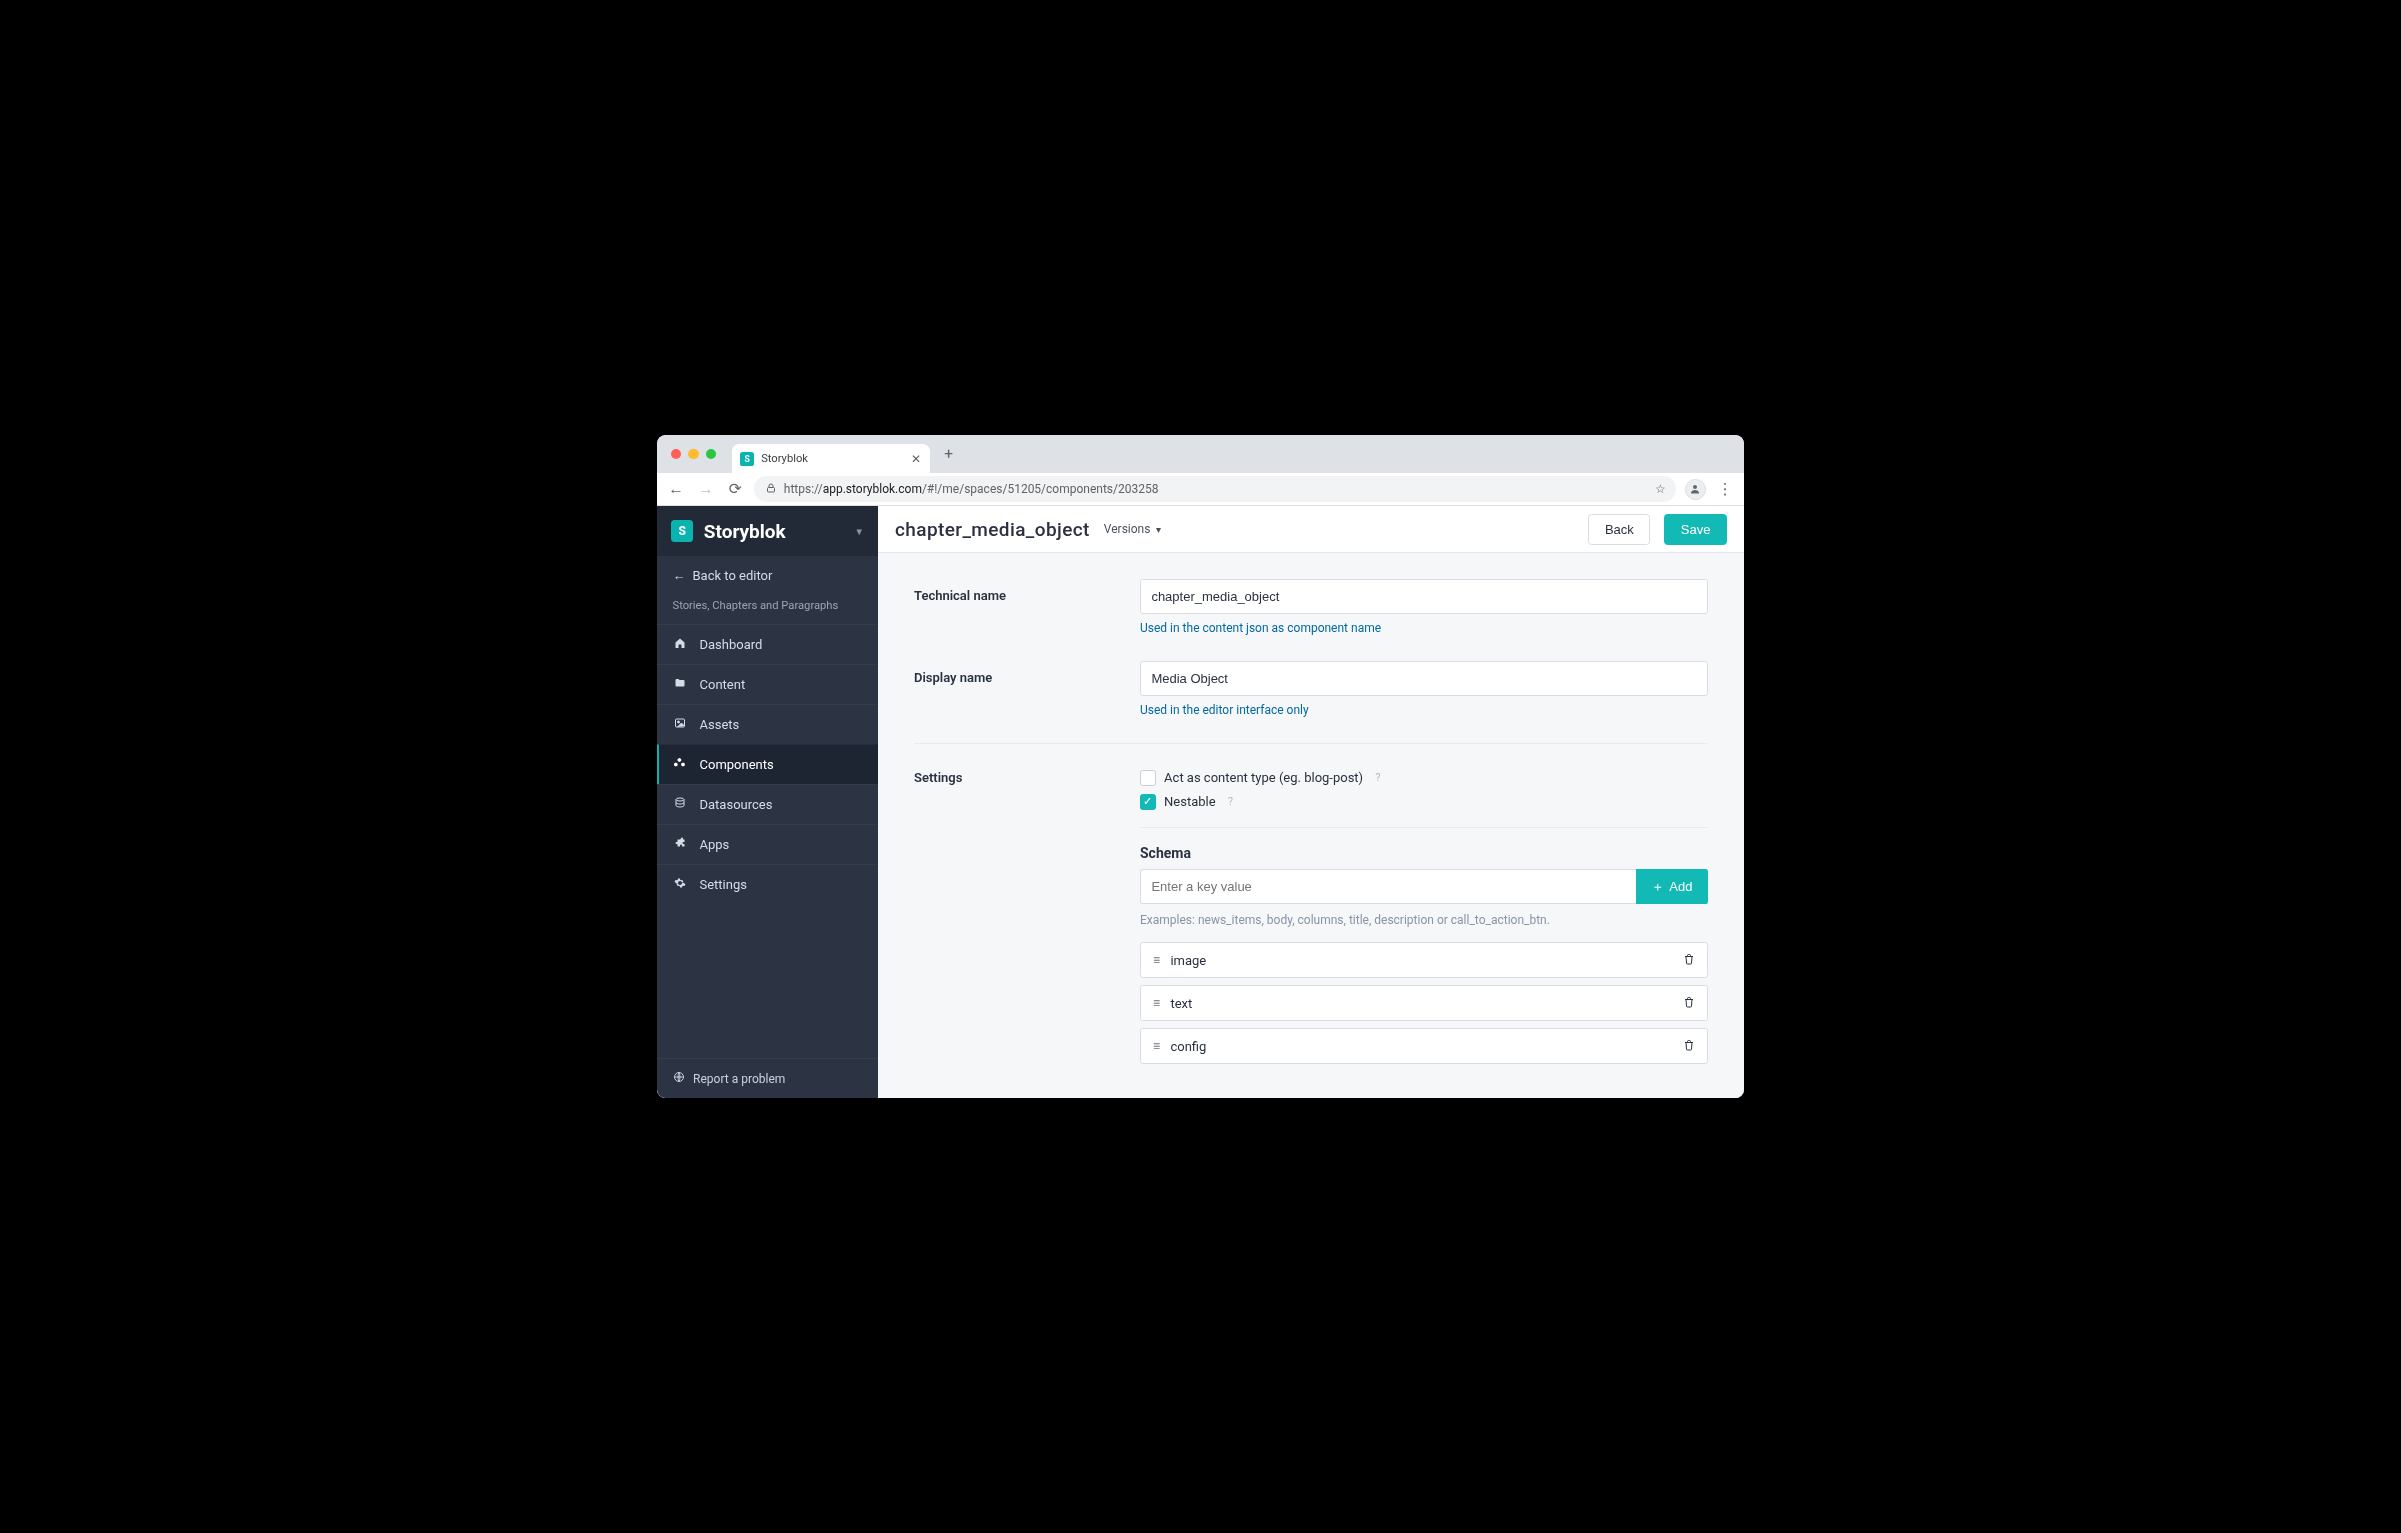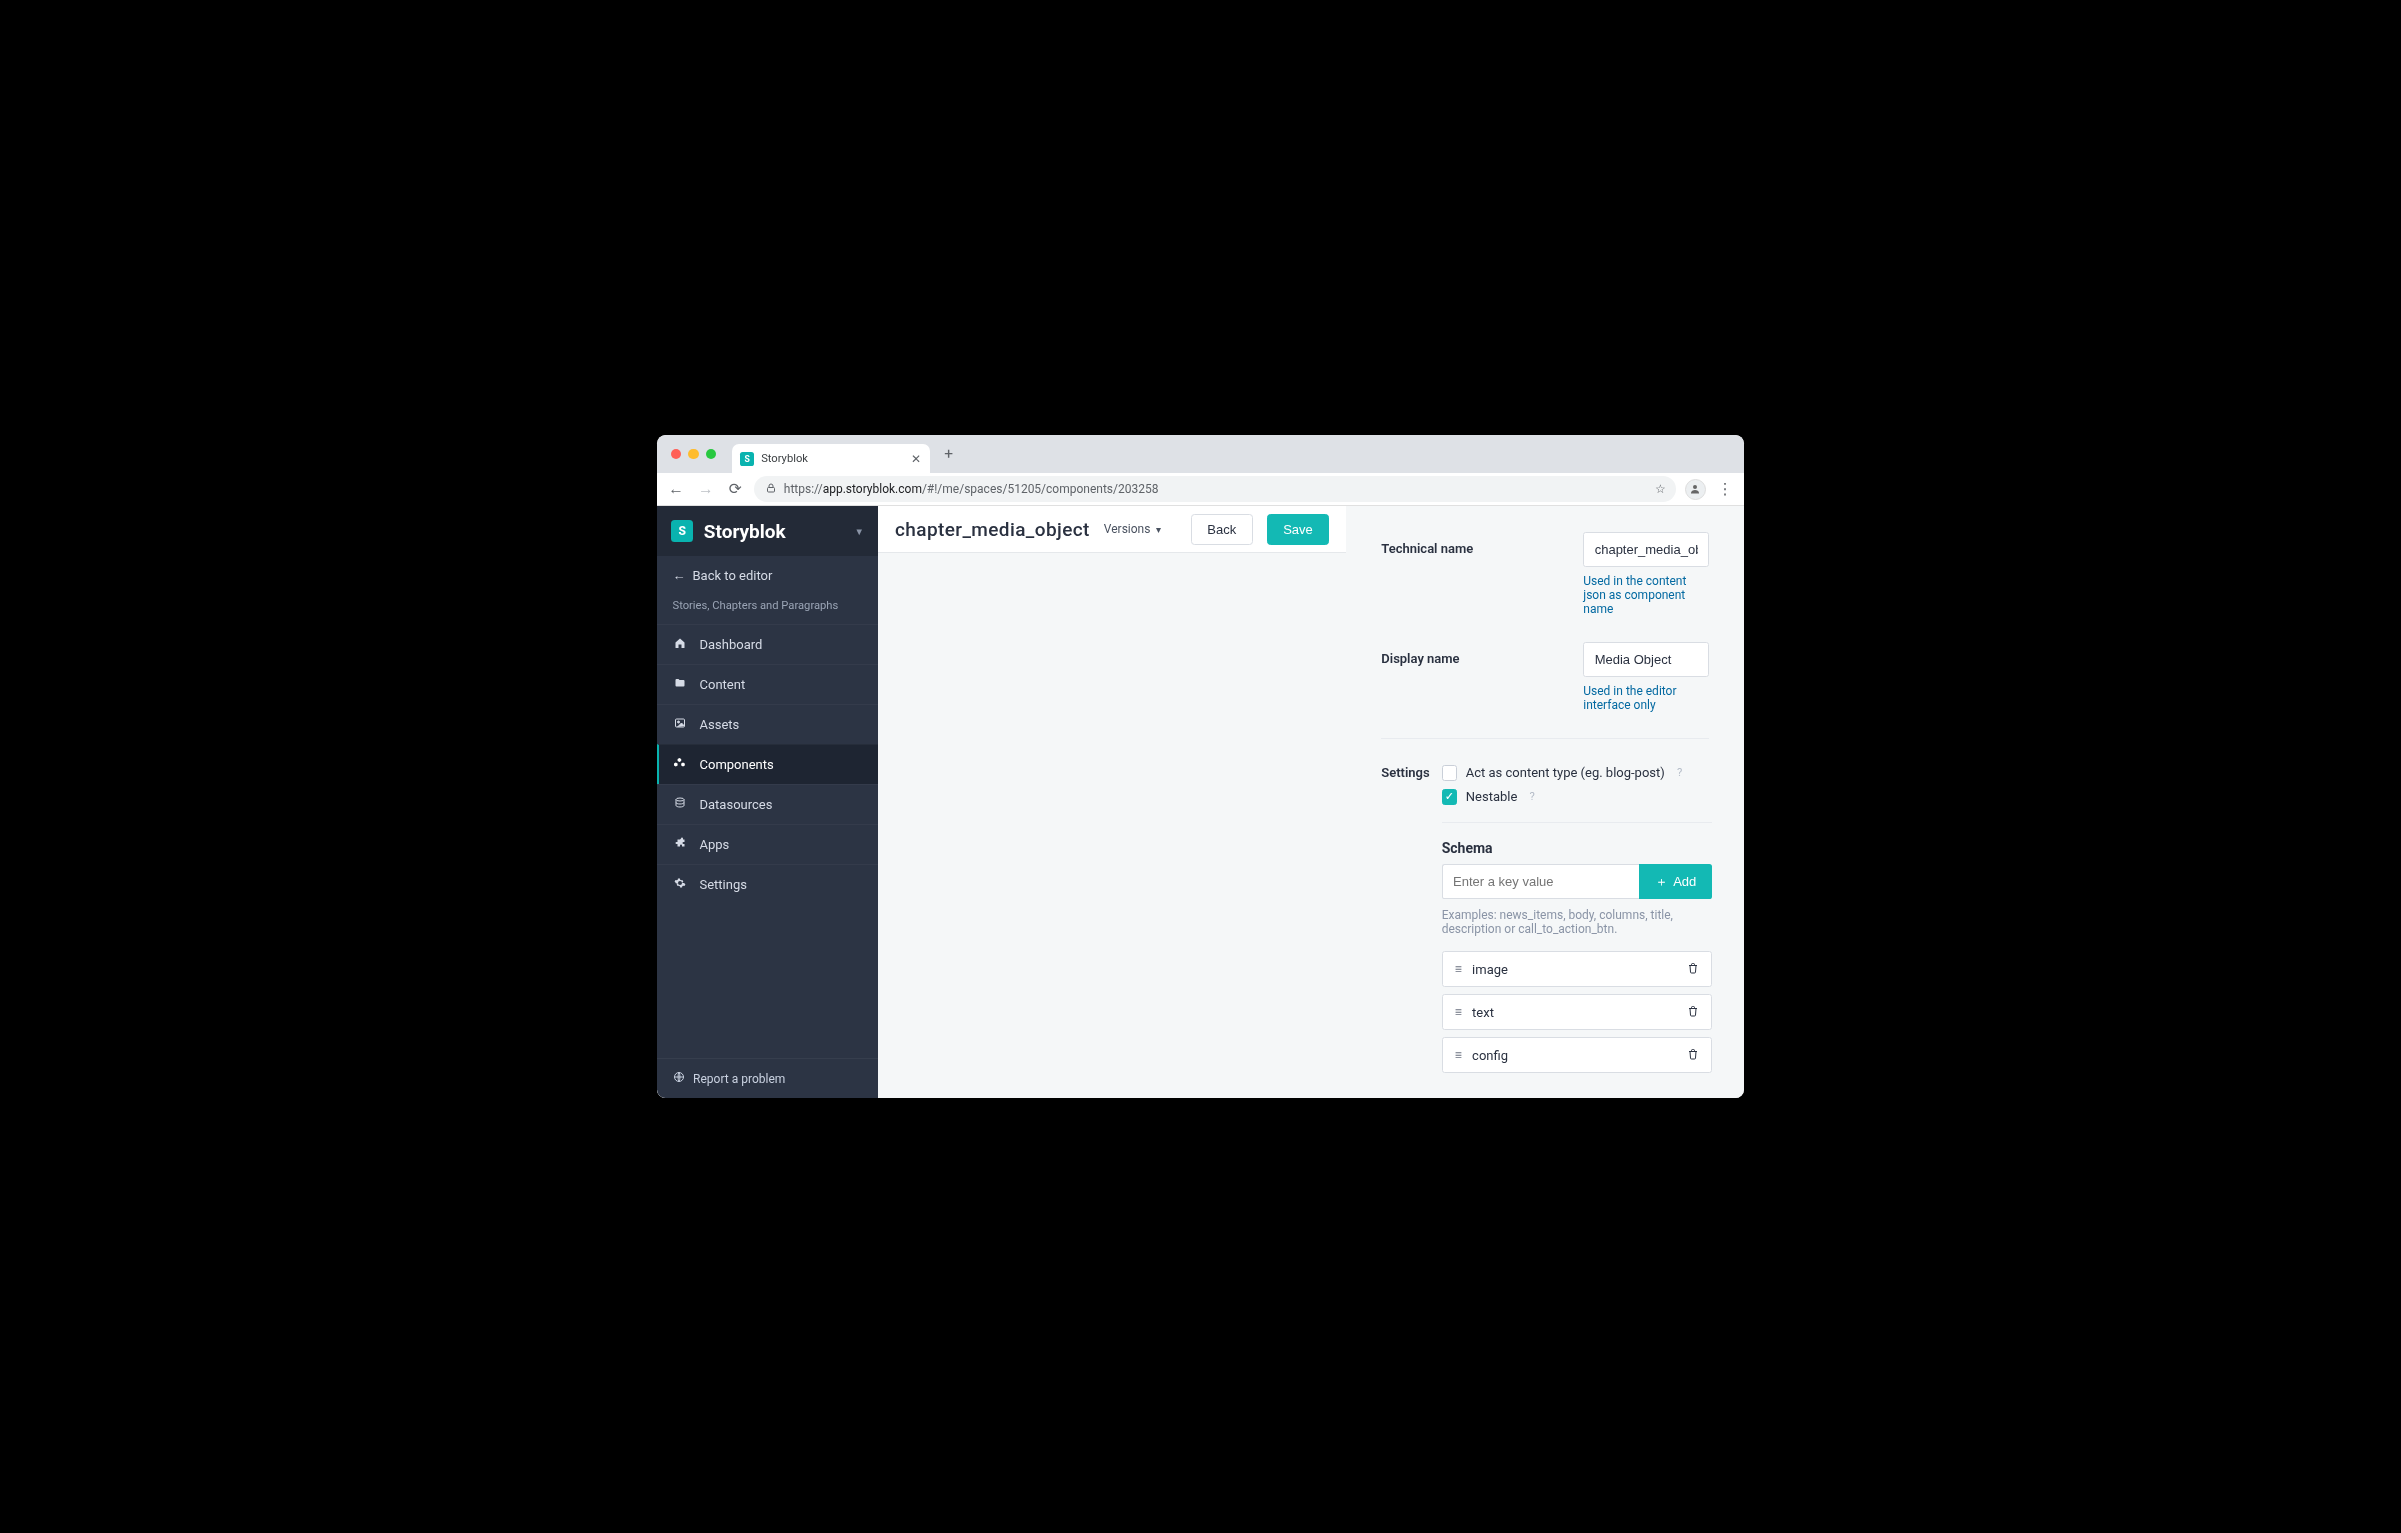--- a/index.html
+++ b/index.html
@@ -141,42 +141,42 @@
   .navlist li.active {
     background:#1e2532;border-left:2.6px solid #09b3af;padding-left:13px;color:#fff;
   }
   .sidebar-footer {
     margin-top:auto;border-top:0.9px solid rgba(255,255,255,.05);
     padding:12px 15.5px;display:flex;align-items:center;gap:8.6px;color:#c9d1e0;font-size:12px;
   }
 
   
   .main {
-    flex:1;display:flex;flex-direction:row;overflow:hidden;
+    flex:1;display:flex;flex-direction:column;overflow:hidden;
   }
   .topbar {
     height:47px;background:#fff;border-bottom:0.9px solid #e5e8eb;
     display:flex;align-items:center;padding:0 17px;gap:14px;
   }
   .topbar h1 { font-size:19px;font-weight:500;color:#2a3140;letter-spacing:0.4px;}
   .versions { color:#4a5260;font-size:12px;cursor:pointer;}
   .versions .caret{font-size:8.6px;margin-left:1.7px;}
   .topbar .spacer{flex:1;}
   .btn {
     height:31px;padding:0 15.5px;border-radius:3.5px;border:0.9px solid #d9dde3;
     background:#fff;font-size:13px;cursor:pointer;color:#2a3140;
     display:inline-flex;align-items:center;gap:5.2px;
   }
   .btn.primary { background:#13b9b4;border-color:#13b9b4;color:#fff;}
   .content {
     flex:1;overflow:auto;padding:26px 35px 0 35px;
   }
   .panel { max-width:794px;margin:0 auto; }
   .field-row {
-    display:flex;align-items:flex-start;gap:12px;margin-bottom:26px;
+    display:flex;align-items:flex-start;gap:36px;margin-bottom:26px;
   }
   .field-label {
     width:190px;color:#2a3140;font-size:13px;font-weight:600;padding-top:8.6px;
   }
   .settings-label { padding-top:0; }
   .field-body { flex:1; }
   .text-input {
     width:100%;height:35px;border:0.9px solid #d9dde3;border-radius:2.6px;
     padding:0 10.4px;font-size:13px;color:#2a3140;background:#fff;
   }

